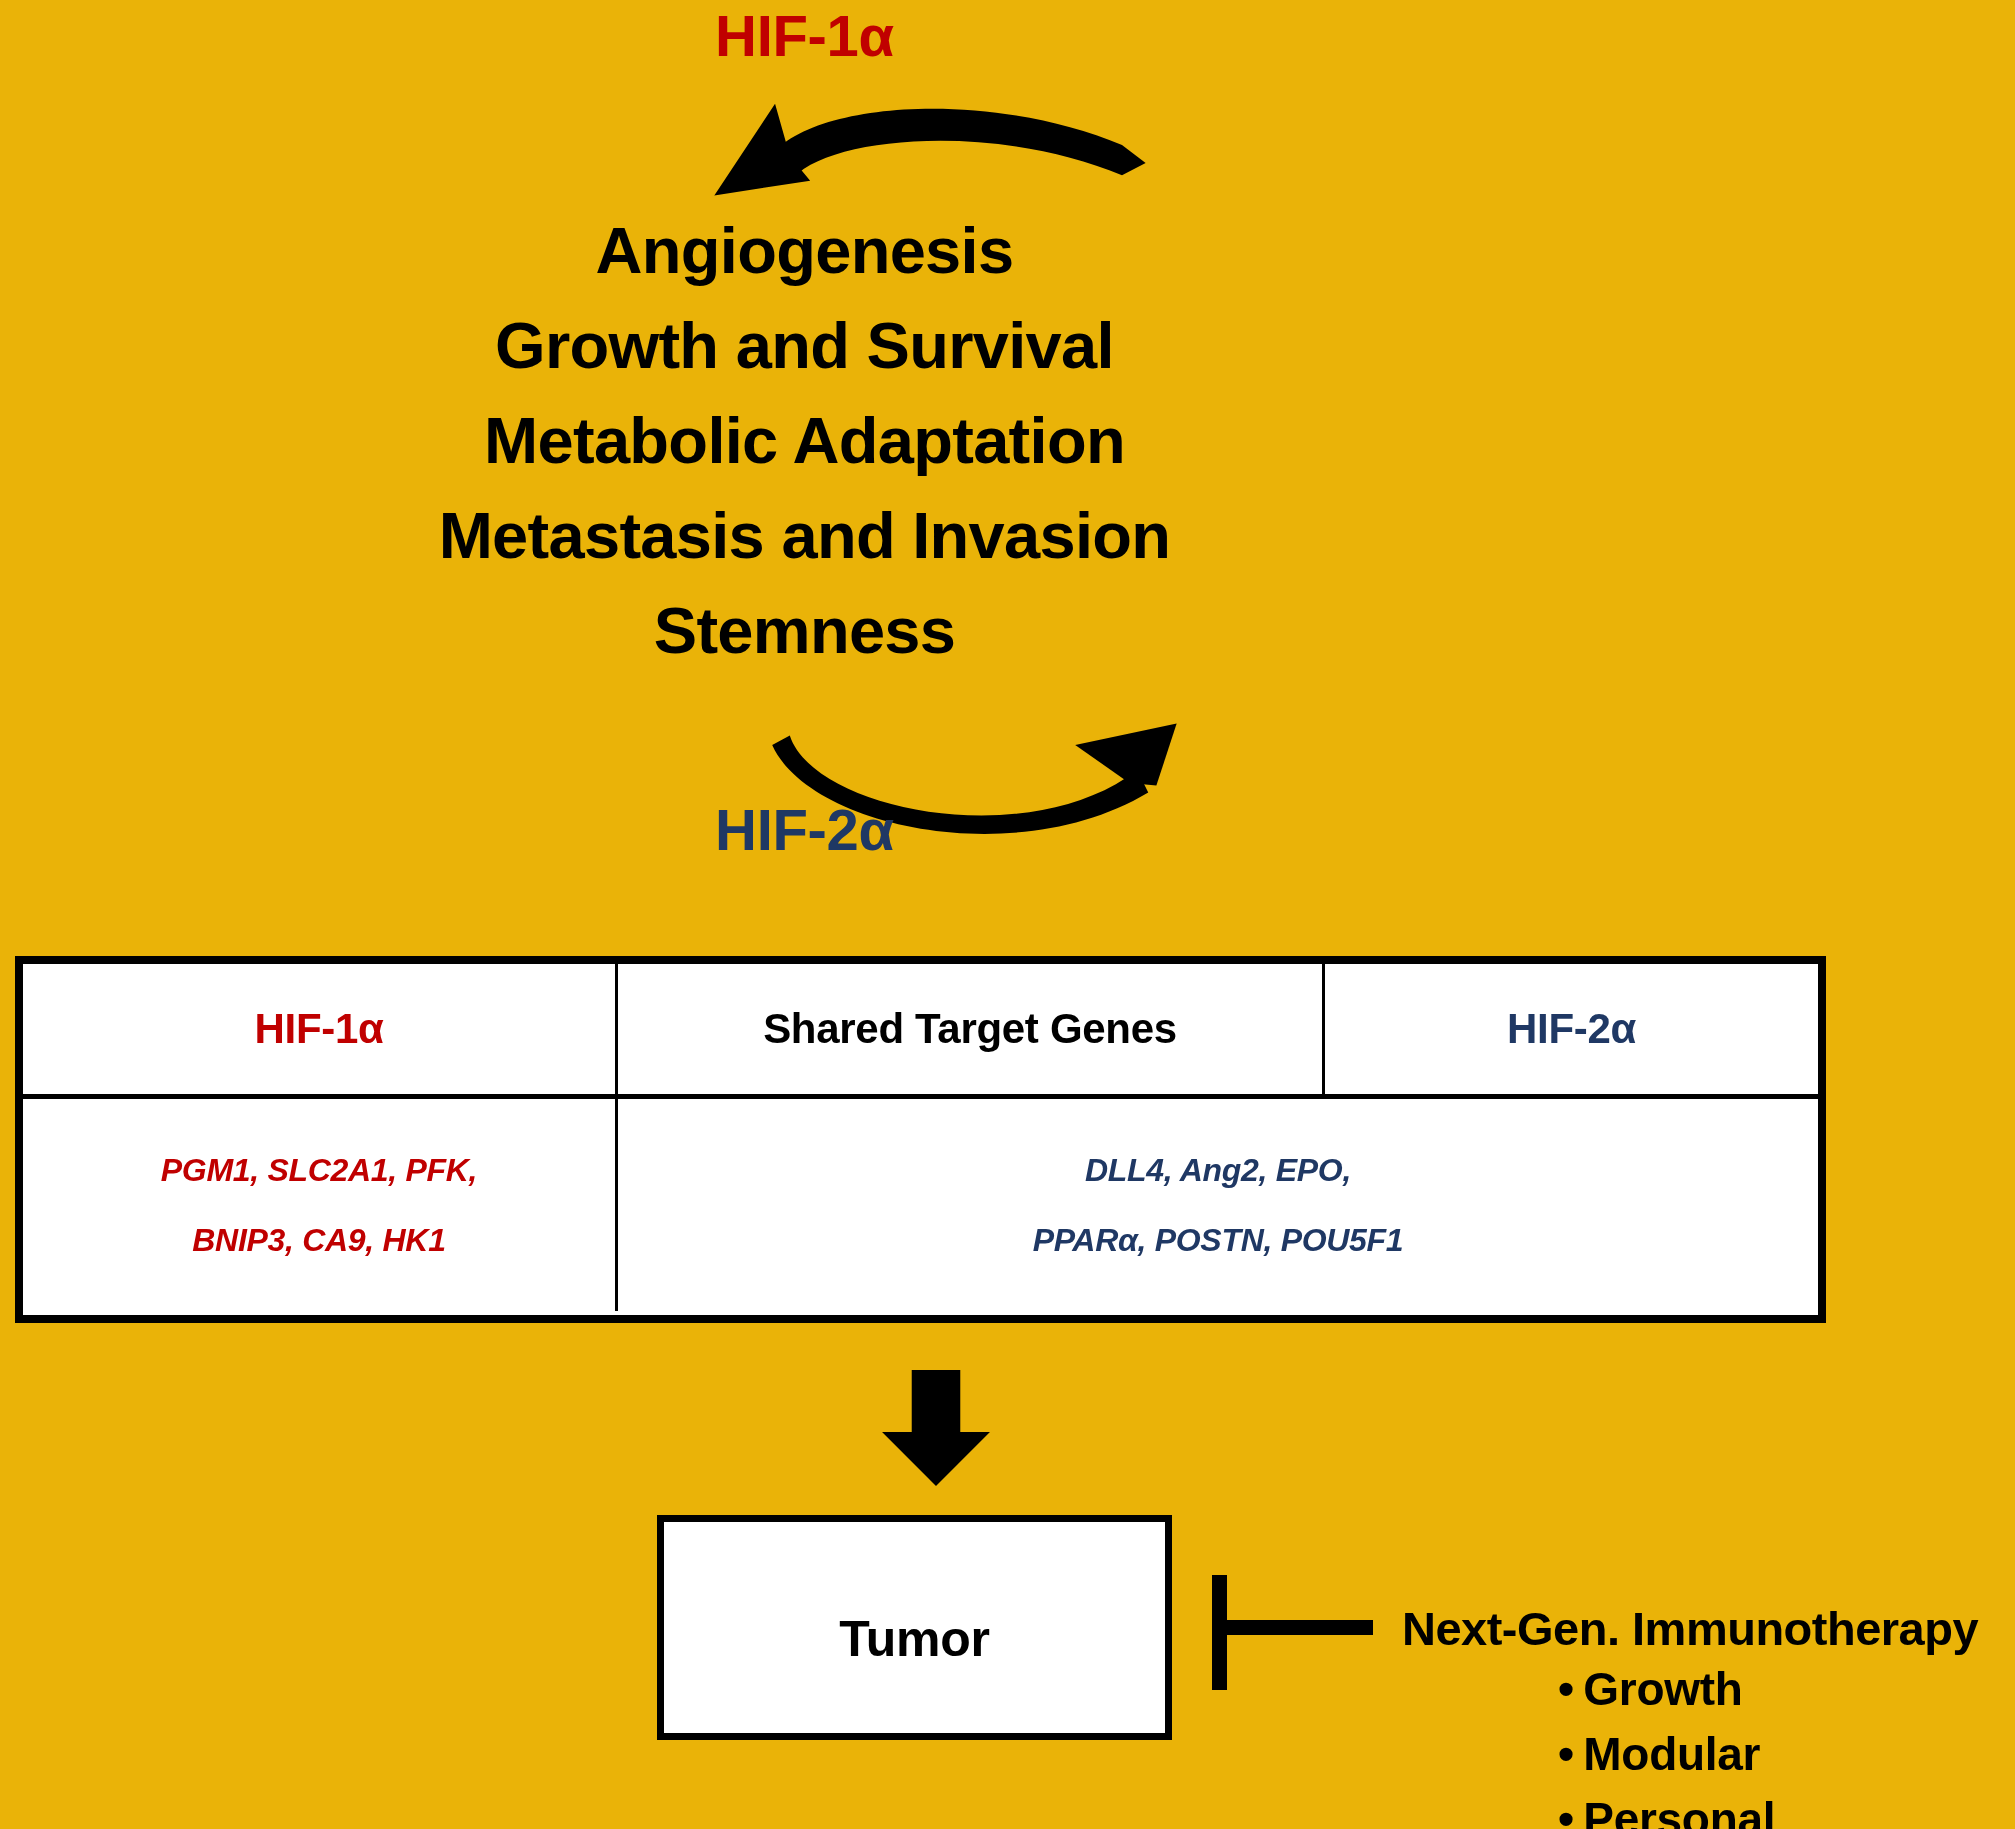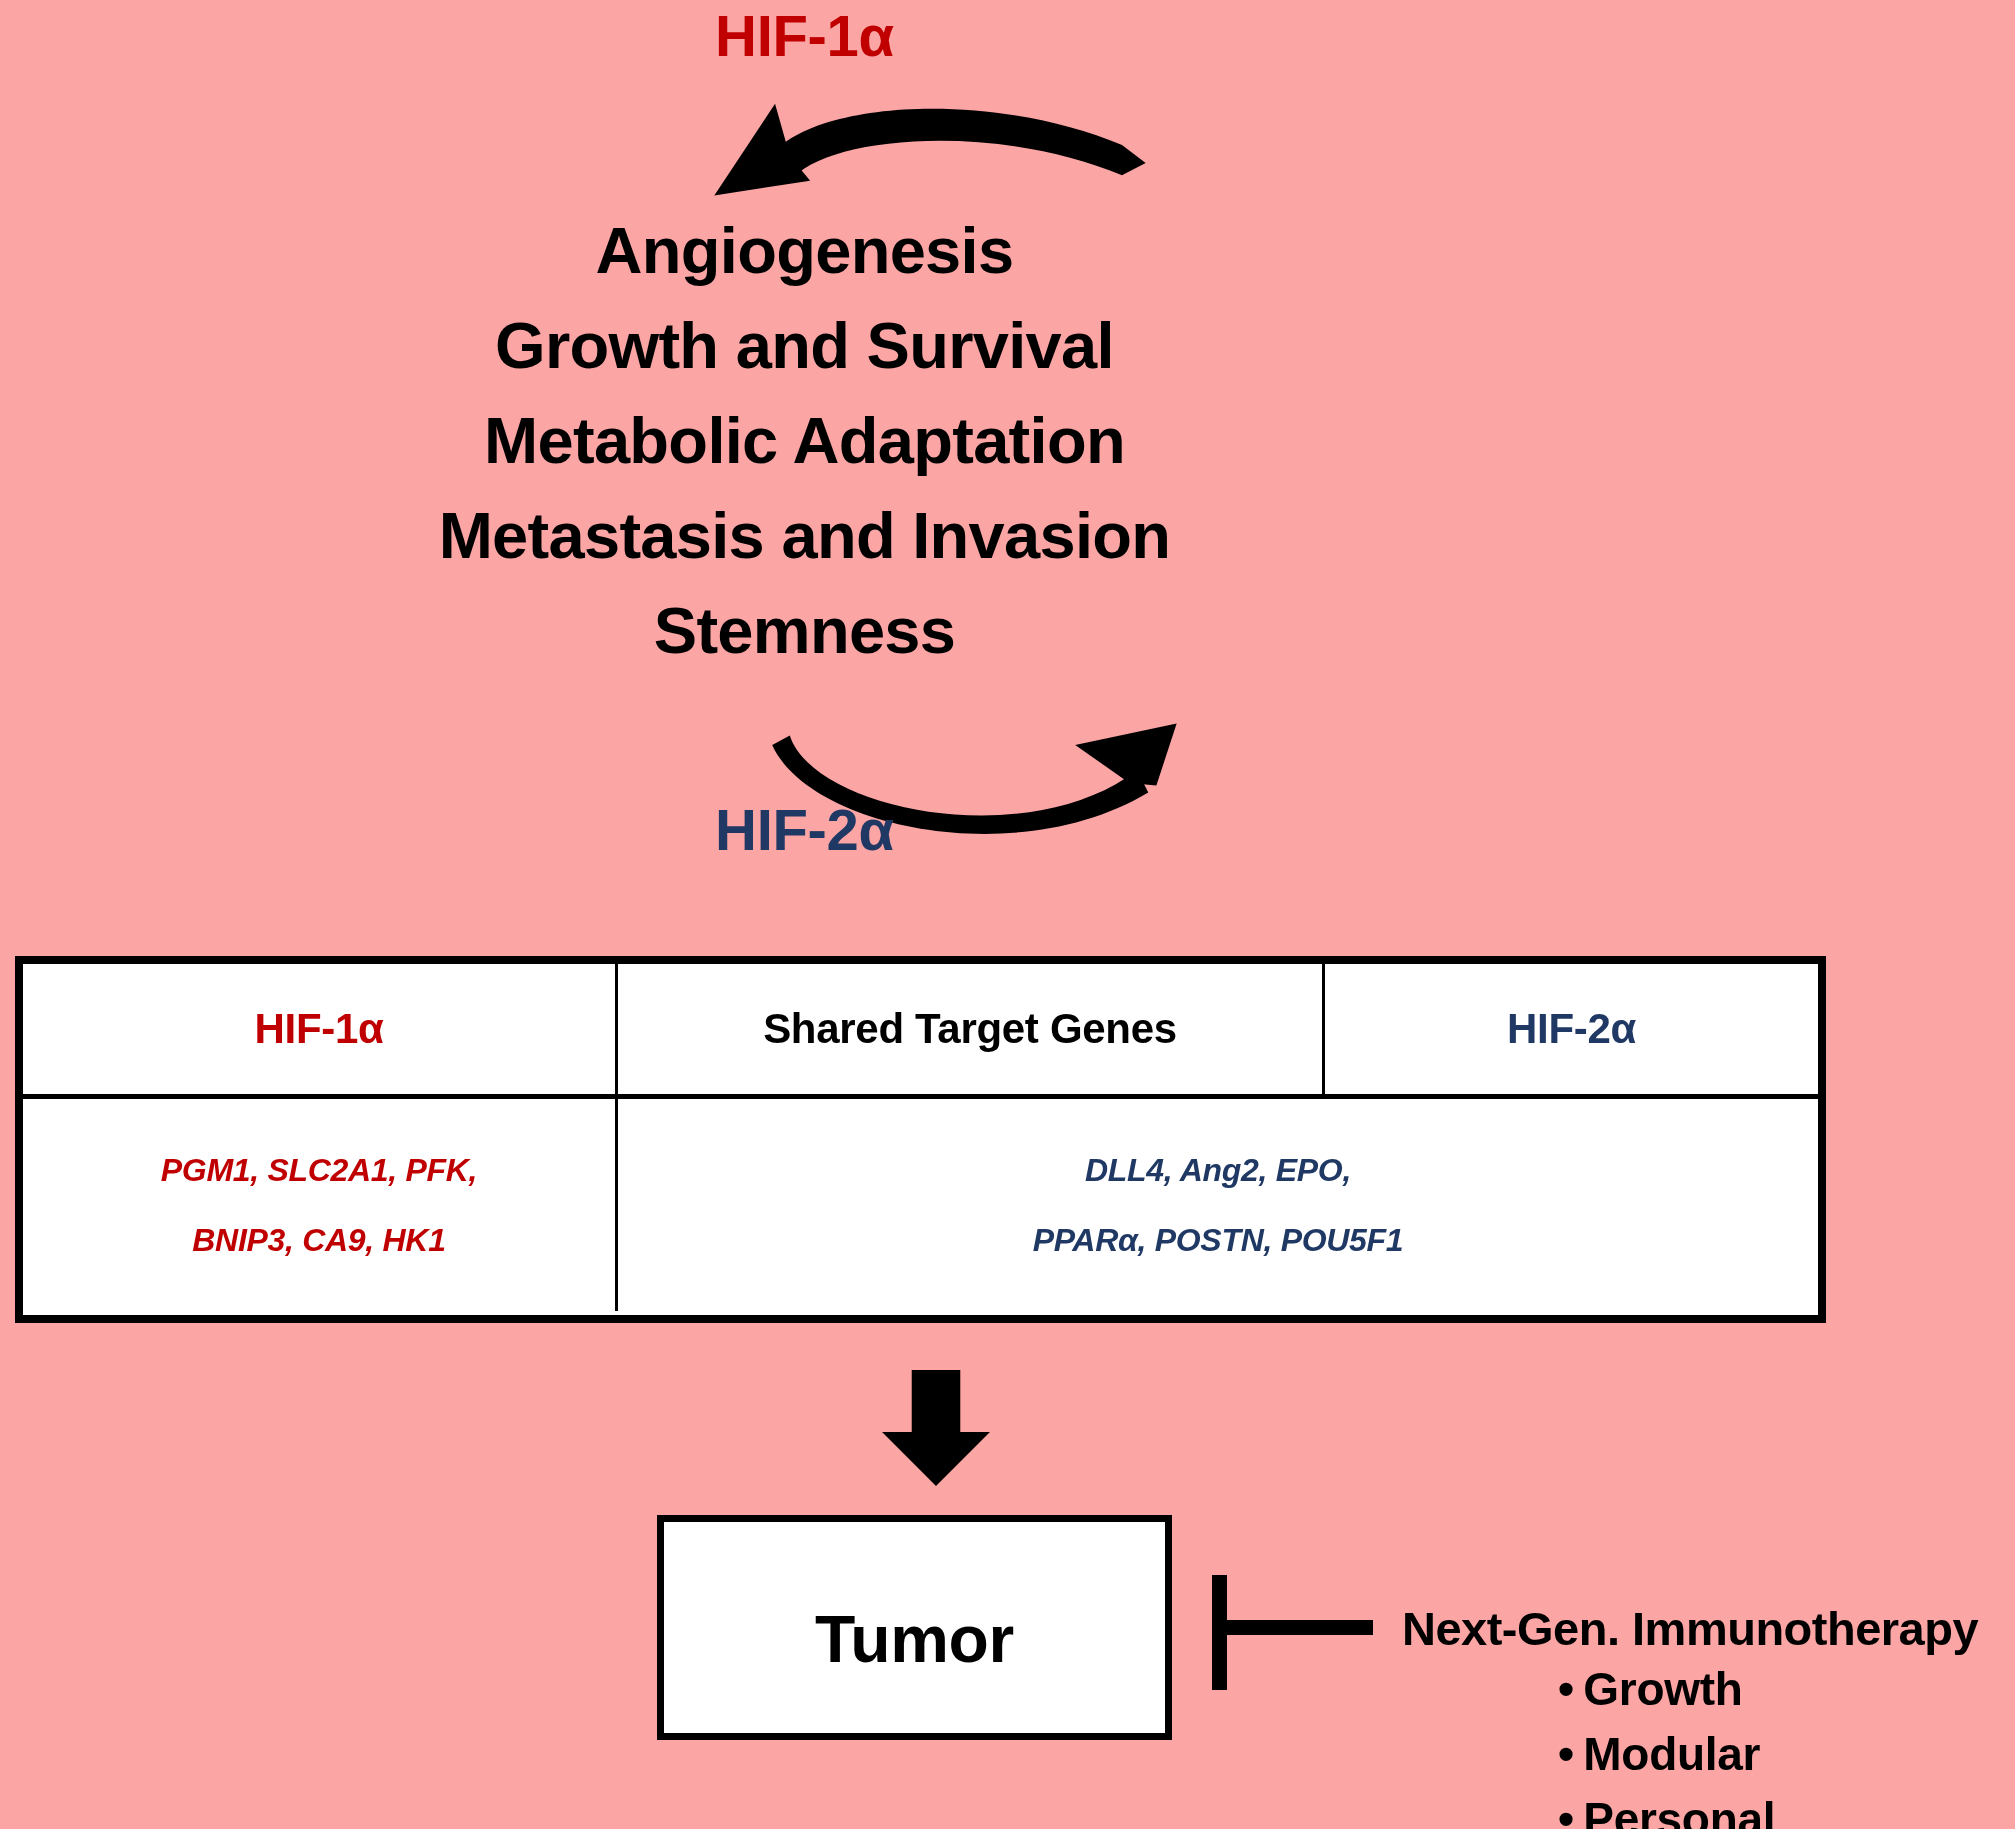--- a/index.html
+++ b/index.html
@@ -7,21 +7,21 @@
     padding: 0;
     background: #ffffff;
   }
   body {
     font-family: "Liberation Sans", sans-serif;
   }
   #canvas {
     position: relative;
     width: 2015px;
     height: 1830px;
-    background: #fca5a5;
+    background: #eab308;
     overflow: hidden;
   }
 
   
   .cond {
     font-family: "Liberation Sans Narrow", "Liberation Sans", sans-serif;
     font-stretch: condensed;
     font-weight: bold;
     color: #000000;
     white-space: nowrap;
@@ -153,21 +153,21 @@
     box-sizing: border-box;
     background: #ffffff;
     display: flex;
     align-items: center;
     justify-content: center;
   }
   #tumor-box .tumor-text {
     font-family: "Liberation Sans Narrow", "Liberation Sans", sans-serif;
     font-stretch: condensed;
     font-weight: bold;
-    font-size: 66px;
+    font-size: 50px;
     line-height: 70px;
     color: #000000;
     text-align: center;
     letter-spacing: -0.3px;
     margin-top: 23px;
   }
 
   
   #inhibit-symbol {
     position: absolute;

